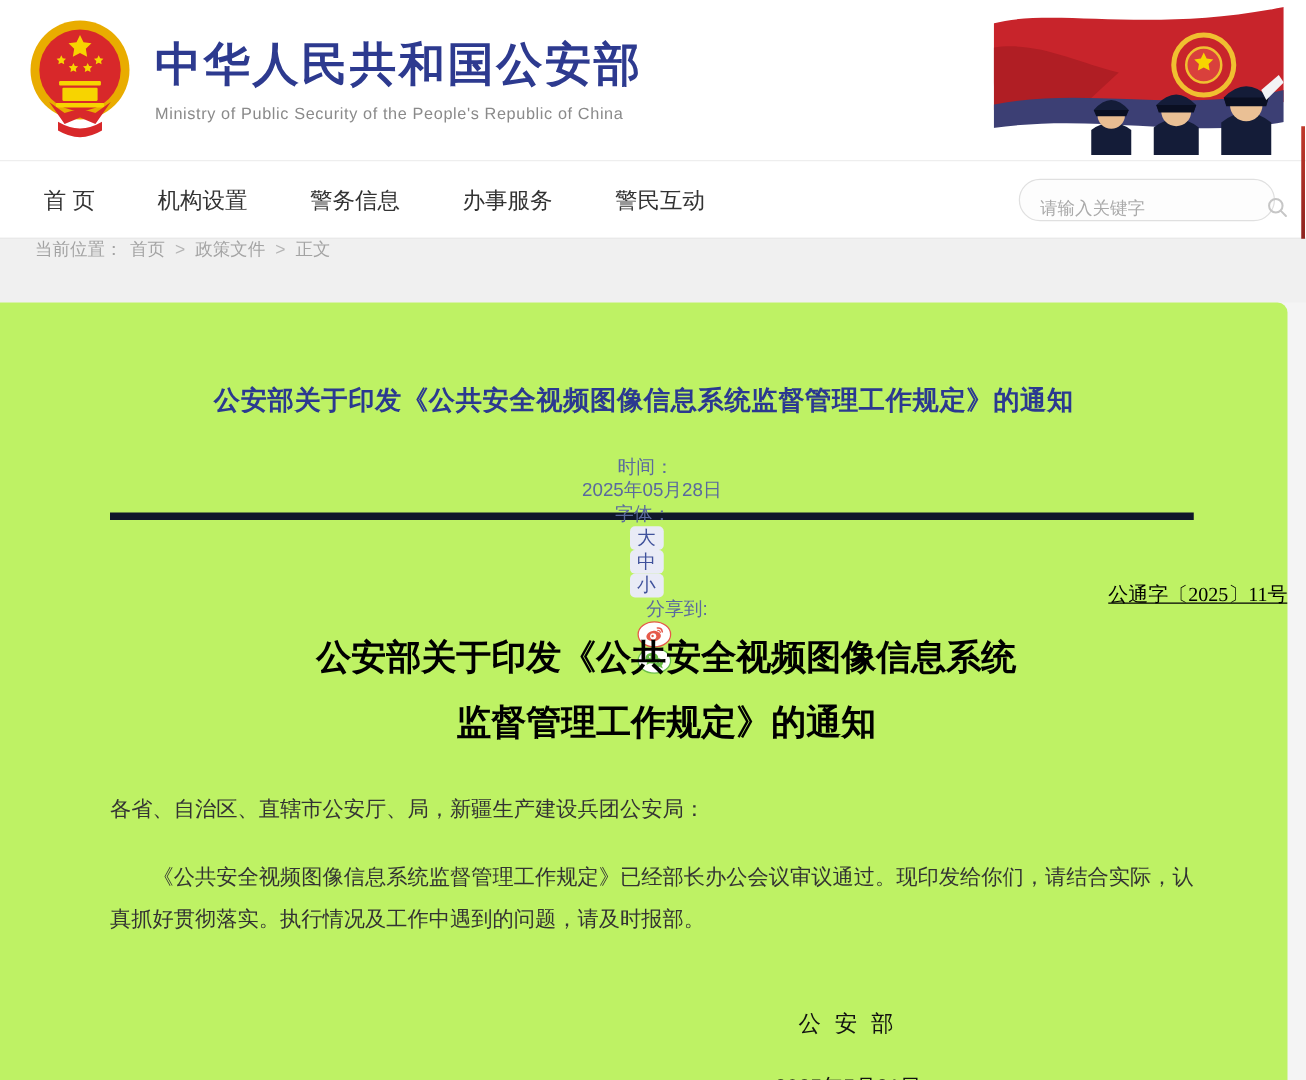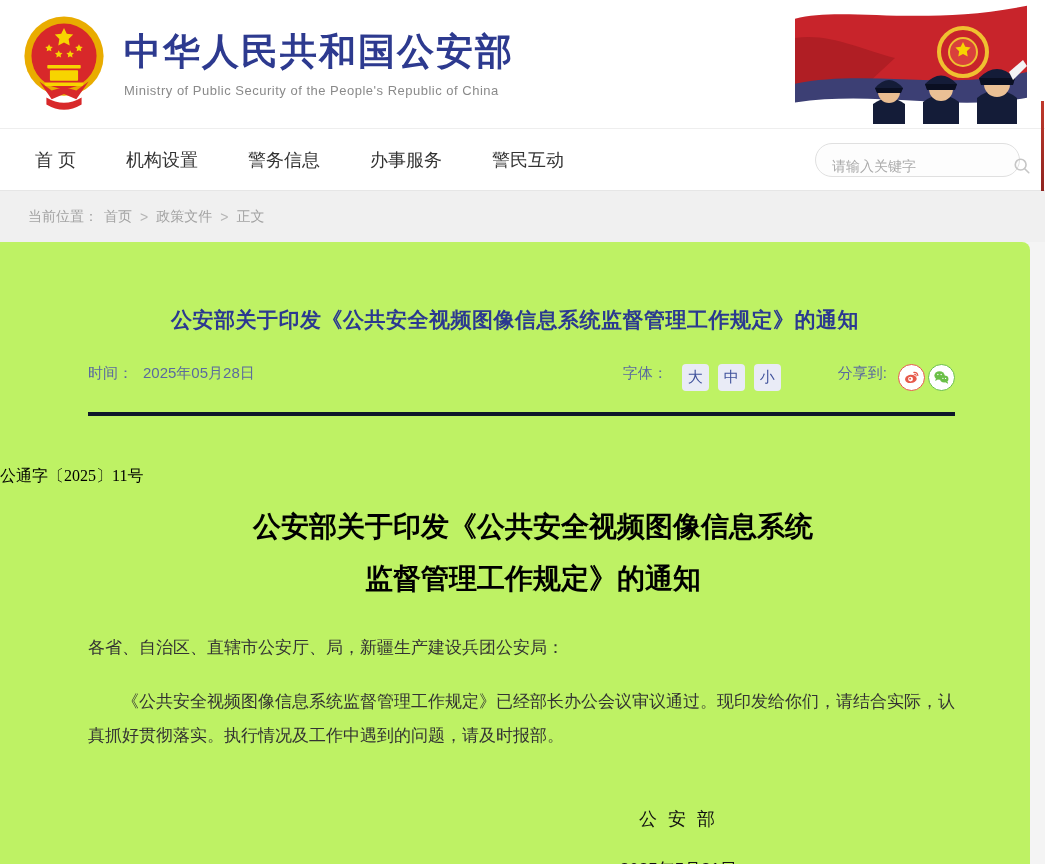--- a/index.html
+++ b/index.html
@@ -90,21 +90,20 @@
     width: 3px; height: 90px;
     background: linear-gradient(#c0392b, #8e2420);
   }
 
   
   .breadcrumb-bar {
     height: 52px;
     background: #f0f0f0;
     border-top: 1px solid #e6e6e6;
     display: flex;
-    align-items: center;
     padding-left: 28px;
     font-size: 14px;
     color: #a3a3a3;
   }
   .crumb-link { color: #a3a3a3; cursor: pointer; margin: 0 6px; }
   .crumb-sep { color: #b5b5b5; margin: 0 2px; }
 
   
   .content-card {
     background: #bef264;
@@ -117,25 +116,26 @@
     margin-top: 64px;
     text-align: center;
     font-size: 21px;
     font-weight: bold;
     color: #2b3990;
     letter-spacing: 0.5px;
   }
   .meta-row {
     margin: 30px 75px 0 88px;
     height: 52px;
-    border-bottom: 4px solid #0f172a;
-    display: flex;
-    align-items: flex-start;
+    border-bottom: 6px solid #0f172a;
+    display: flex;
+    align-items: center;
     font-size: 15px;
     color: #5a6a9e;
+    flex-direction: column;
   }
   .meta-time-label { margin-right: 10px; }
   .meta-spacer { flex: 1; }
   .font-label { margin-right: 14px; }
   .font-size-btn {
     width: 27px; height: 27px;
     background: #e9ebf6;
     color: #3f519b;
     border: none;
     border-radius: 4px;
@@ -154,24 +154,25 @@
     align-items: center;
     justify-content: center;
     background: #fff;
   }
   .share-icon.weibo { border: 1.5px solid #e6594a; }
   .share-icon.wechat { border: 1.5px solid #6abf47; }
 
   
   .doc-number {
     margin-top: 50px;
-    text-align: left;
+    text-align: right;
     font-size: 16px;
     color: #000000;
     font-family: "Liberation Serif", serif;
+    text-decoration: underline;
   }
   .doc-title {
     margin-top: 14px;
     text-align: center;
     font-size: 28px;
     font-weight: bold;
     color: #000000;
     line-height: 52px;
     font-family: "Liberation Serif", "DejaVu Serif", serif;
     padding-left: 36px;

